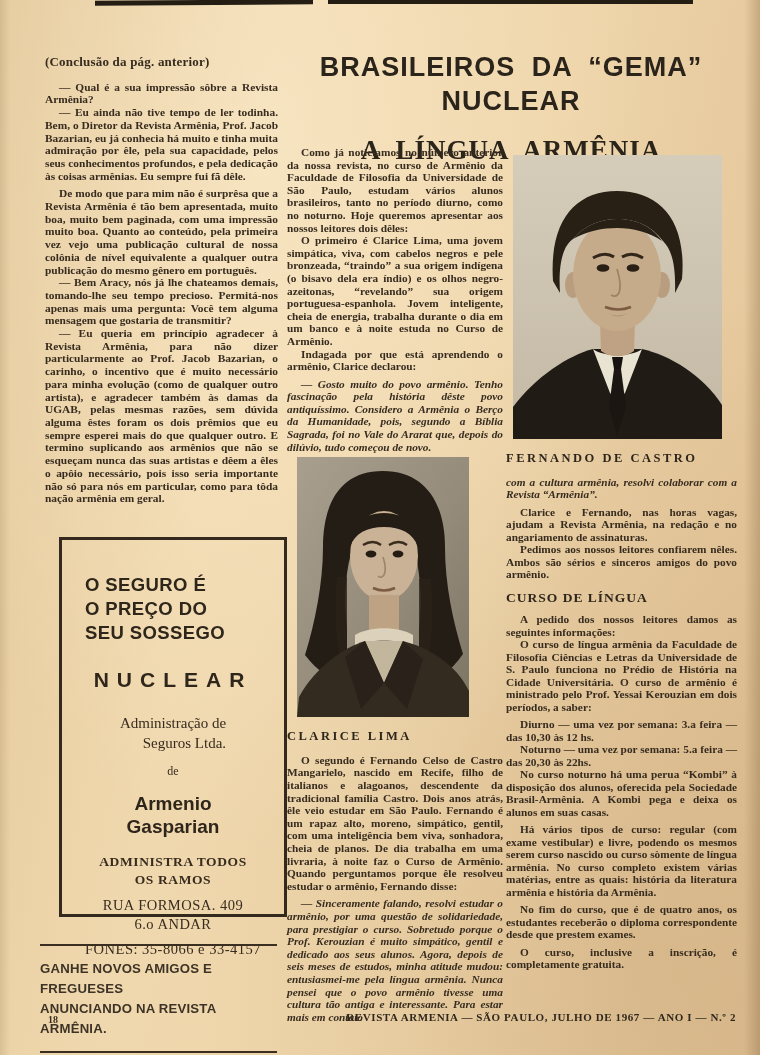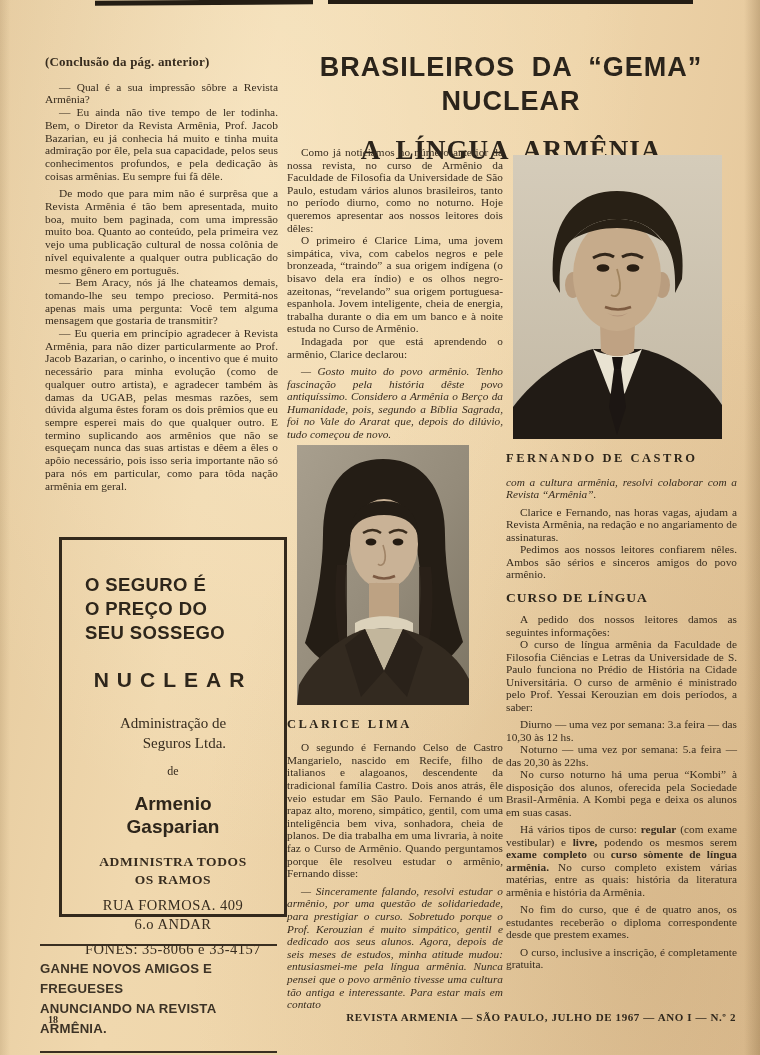--- a/index.html
+++ b/index.html
@@ -13,21 +13,21 @@
   }
   .edge-shade{position:absolute;top:0;right:0;width:16px;height:100%;
     background:linear-gradient(to right,rgba(110,80,40,0),rgba(110,80,40,0.28));}
   .left-shade{position:absolute;top:0;left:0;width:10px;height:100%;
     background:linear-gradient(to left,rgba(110,80,40,0),rgba(110,80,40,0.15));}
   .strip{position:absolute;background:#241d14;}
   .strip.s1{left:95px;top:0;width:218px;height:5px;transform:skewY(-0.4deg);}
   .strip.s2{left:328px;top:0;width:365px;height:4px;}
 
   .col{position:absolute;}
-  .col p{margin:0;text-align:justify;text-indent:14px;}
+  .col p{margin:0;text-align:justify;text-indent:14px;font-weight:bold;}
   .col p.mt{margin-top:5px;}
   .col p.q{font-style:italic;}
 
   .col-left{left:45px;top:56px;width:233px;font-size:11.4px;line-height:12.7px;}
   .cont-note{font-weight:bold;font-size:13px;margin:0 0 12px 0;text-indent:0;letter-spacing:0.2px;}
 
   .headline{position:absolute;left:280px;top:50px;width:462px;text-align:center;
     font-family:"Liberation Sans",sans-serif;font-weight:bold;color:#2b241b;}
   .headline .l1,.headline .l2{font-size:27px;letter-spacing:1px;word-spacing:8px;line-height:34px;}
   .headline .l2{margin-top:15px;font-family:Liberation Serif, serif;}
@@ -164,21 +164,21 @@
     <p class="q" style="text-indent:0;">com a cultura armênia, resolvi colaborar com a Revista “Armênia”.</p>
     <p class="mt">Clarice e Fernando, nas horas vagas, ajudam a Revista Armênia, na redação e no angariamento de assinaturas.</p>
     <p>Pedimos aos nossos leitores confiarem nêles. Ambos são sérios e sinceros amigos do povo armênio.</p>
 
     <div class="curso-heading">CURSO DE LÍNGUA</div>
     <p>A pedido dos nossos leitores damos as seguintes informações:</p>
     <p>O curso de língua armênia da Faculdade de Filosofia Ciências e Letras da Universidade de S. Paulo funciona no Prédio de História na Cidade Universitária. O curso de armênio é ministrado pelo Prof. Yessai Kerouzian em dois períodos, a saber:</p>
     <p class="mt">Diurno — uma vez por semana: 3.a feira — das 10,30 às 12 hs.</p>
     <p>Noturno — uma vez por semana: 5.a feira — das 20,30 às 22hs.</p>
     <p>No curso noturno há uma perua “Kombi” à disposição dos alunos, oferecida pela Sociedade Brasil-Armênia. A Kombi pega e deixa os alunos em suas casas.</p>
-    <p class="mt"><span>Há vários tipos de curso: </span><b>regular</b><span> (com exame vestibular) e </span><b>livre,</b><span> podendo os mesmos serem </span><b>exame completo</b><span> ou </span><b>curso sòmente de língua armênia.</b><span> No curso completo existem várias matérias, entre as quais: história da literatura armênia e história da Armênia.</span></p>
+    <p class="mt"><span>Há vários tipos de curso: </span><b>regular</b><span> (com exame vestibular) e </span><b>livre,</b><span> podendo os mesmos serem </span><b>curso nascido</b><span> ou </span><b>curso sòmente de língua armênia.</b><span> No curso completo existem várias matérias, entre as quais: história da literatura armênia e história da Armênia.</span></p>
     <p class="mt">No fim do curso, que é de quatro anos, os estudantes receberão o diploma correspondente desde que prestem exames.</p>
     <p class="mt">O curso, inclusive a inscrição, é completamente gratuita.</p>
   </div>
 
   <div class="ad-box">
     <div class="ad-headline">
       <div>O SEGURO É</div>
       <div>O PREÇO DO</div>
       <div>SEU SOSSEGO</div>
     </div>

